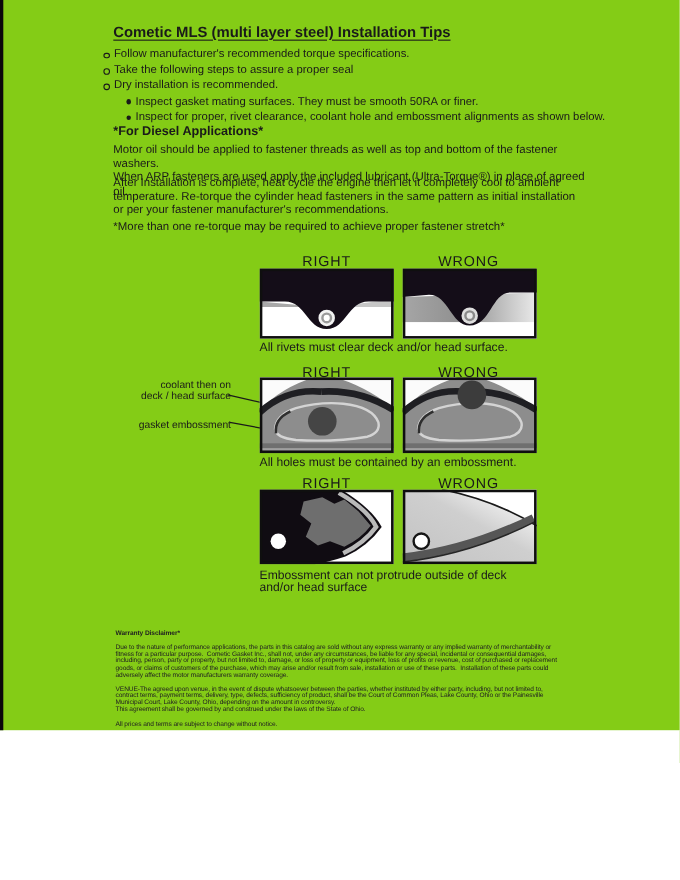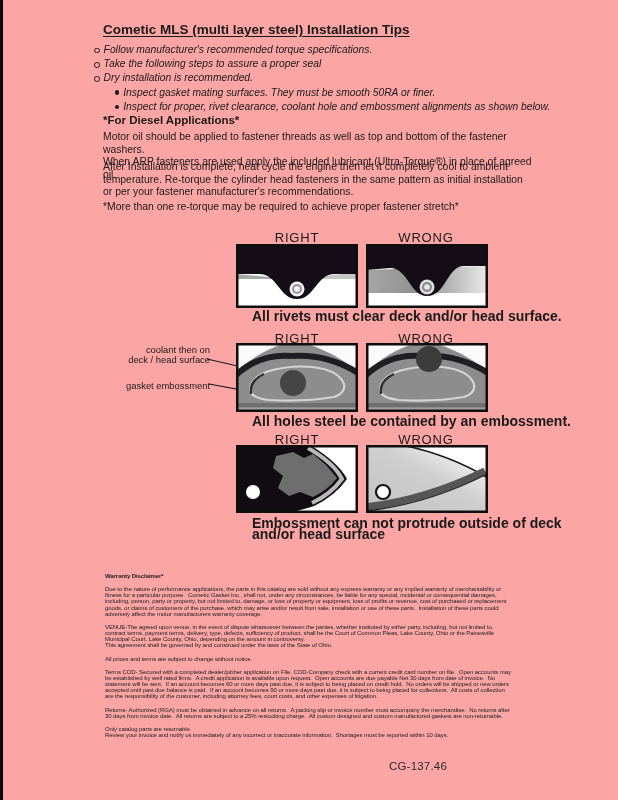--- a/index.html
+++ b/index.html
@@ -1,44 +1,44 @@
 <!DOCTYPE html>
 <html><head>
 <meta charset="utf-8">
 <style>
   html,body { margin:0; padding:0; background:#ffffff; }
   .page {
-    position:relative; width:618px; height:800px; background:#fca5a5;
+    position:relative; width:618px; height:664px; background:#84cc16;
     font-family:"Liberation Sans","DejaVu Sans",sans-serif; color:#1a1a1a;
     overflow:hidden;
   }
   .scan-line { position:absolute; left:0; top:0; width:3px; height:800px; background:#0a0a0a; }
 
   .title {
     position:absolute; left:103px; top:22px; margin:0;
     font-size:13.5px; font-weight:bold;
     text-decoration:underline; text-underline-offset:2px;
   }
 
   .bullets { position:absolute; left:94px; top:44px; font-size:10.3px; }
-  .b { display:flex; align-items:flex-start; height:14.2px;font-style:italic; }
+  .b { display:flex; align-items:flex-start; height:14.2px; }
   .b.sub { margin-left:21px; }
   .mk1 { width:3.6px; height:3.6px; border:1px solid #1a1a1a; border-radius:50%;
          margin:3.8px 4px 0 0; flex:0 0 auto; }
   .mk2 { width:4.2px; height:4.2px; background:#1a1a1a; border-radius:50%;
          margin:3.8px 4px 0 0; flex:0 0 auto; }
 
   .diesel-heading { position:absolute; left:103px; top:114px; margin:0; font-size:11.5px; font-weight:bold;text-align:center; }
   .para { position:absolute; left:103px; width:436px; margin:0; font-size:10.4px;
           line-height:12.6px; white-space:pre-line; }
   .p1 { top:131px; } .p2 { top:161px; } .p3 { top:201px; }
 
   .hdr { position:absolute; width:72px; text-align:center; font-size:13px; letter-spacing:0.8px; }
   .panel { position:absolute; display:block; }
-  .caption { position:absolute; left:252px; margin:0; font-size:14px; line-height:11px; white-space:pre-line;font-weight:bold; }
+  .caption { position:absolute; left:236px; margin:0; font-size:11px; line-height:11px; white-space:pre-line; }
 
   .side-label { position:absolute; left:85px; width:125px; text-align:right;
                 font-size:9.4px; line-height:9.8px; white-space:pre-line; }
   .connector { position:absolute; left:203px; top:338px; }
 
   .legal { position:absolute; left:105px; top:573px; width:424px; }
   .legal p { margin:0 0 7px 0; font-size:6px; line-height:6.15px;
              letter-spacing:-0.08px; white-space:pre; color:#222; }
   .legal p.lhead { font-weight:bold; }
 
@@ -150,21 +150,21 @@
     <path d="M0,32 Q24,10 56,13" stroke="#1f1f23" stroke-width="6" fill="none"></path>
     <path d="M56,13 Q92,11 122,30" stroke="#1f1f23" stroke-width="6" fill="none"></path>
     <path d="M14,47 Q15,34 33,28 Q55,22 76,24 Q103,27 108,41 Q110,50 98,54 Q68,59 33,57 Q15,55 14,47 Z" fill="none" stroke="#d4d4d4" stroke-width="2.2"></path>
     <path d="M15,51 Q13,38 28,31" stroke="#2e2e2e" stroke-width="2.4" fill="none"></path>
     <circle cx="63" cy="16" r="13" fill="#3c3c3c"></circle>
     <rect x="0" y="60" width="122" height="4.5" fill="#6f6f6f"></rect>
     <rect x="0" y="64.5" width="122" height="4.5" fill="#a0a0a0"></rect>
     <rect x="1.25" y="1.25" width="119.5" height="66.5" fill="none" stroke="#0f0f0f" stroke-width="2.5"></rect>
   </svg>
 
-  <p class="caption" style="top:416px;">All holes steel be contained by an embossment.</p>
+  <p class="caption" style="top:416px;">All holes must be contained by an embossment.</p>
 
   <div class="hdr" style="left:261px; top:432px;">RIGHT</div>
   <div class="hdr" style="left:390px; top:432px;">WRONG</div>
 
   <svg class="panel" style="left:236px; top:445px;" width="122" height="68" viewBox="0 0 122 68">
     <rect x="0" y="0" width="122" height="68" fill="#ffffff"></rect>
     <path d="M0,0 H74 Q102,17 111,34 Q99,51 78,61 Q63,66 50,68 H0 Z" fill="#100c12"></path>
     <path d="M72,3 Q98,18 106,34 Q95,49 76,58" stroke="#b9b9b9" stroke-width="4" fill="none"></path>
     <path d="M40,11 L57,7 L68,13 L77,9 L90,20 L101,33 Q92,45 77,52 L64,47 L53,51 L42,43 L47,31 L37,23 Z" fill="#6e6e6e"></path>
     <circle cx="17" cy="47" r="7" fill="#ffffff"></circle>

